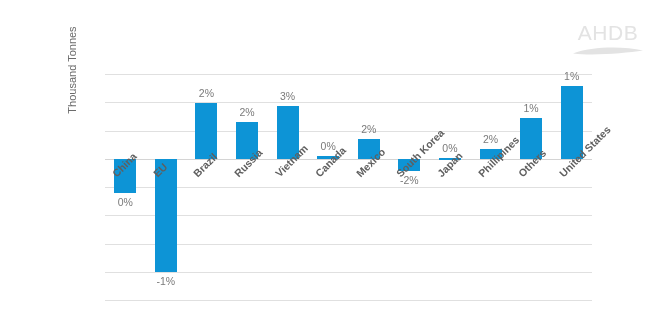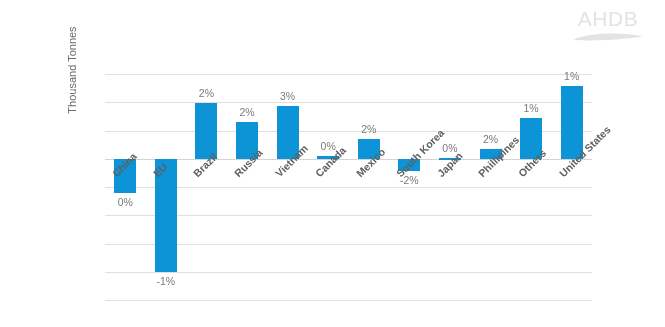--- a/index.html
+++ b/index.html
@@ -15,21 +15,21 @@
     width: 665px;
     height: 327px;
     background: #ffffff;
     overflow: hidden;
   }
 
   
   .logo-wrap {
     position: absolute;
     right: 14px;
-    top: 8px;
+    top: 22px;
     width: 86px;
     height: 40px;
   }
   .logo-text {
     font-family: "Liberation Sans", sans-serif;
     font-size: 21px;
     font-weight: 400;
     letter-spacing: 0.5px;
     color: #e3e3e3;
     line-height: 1;

